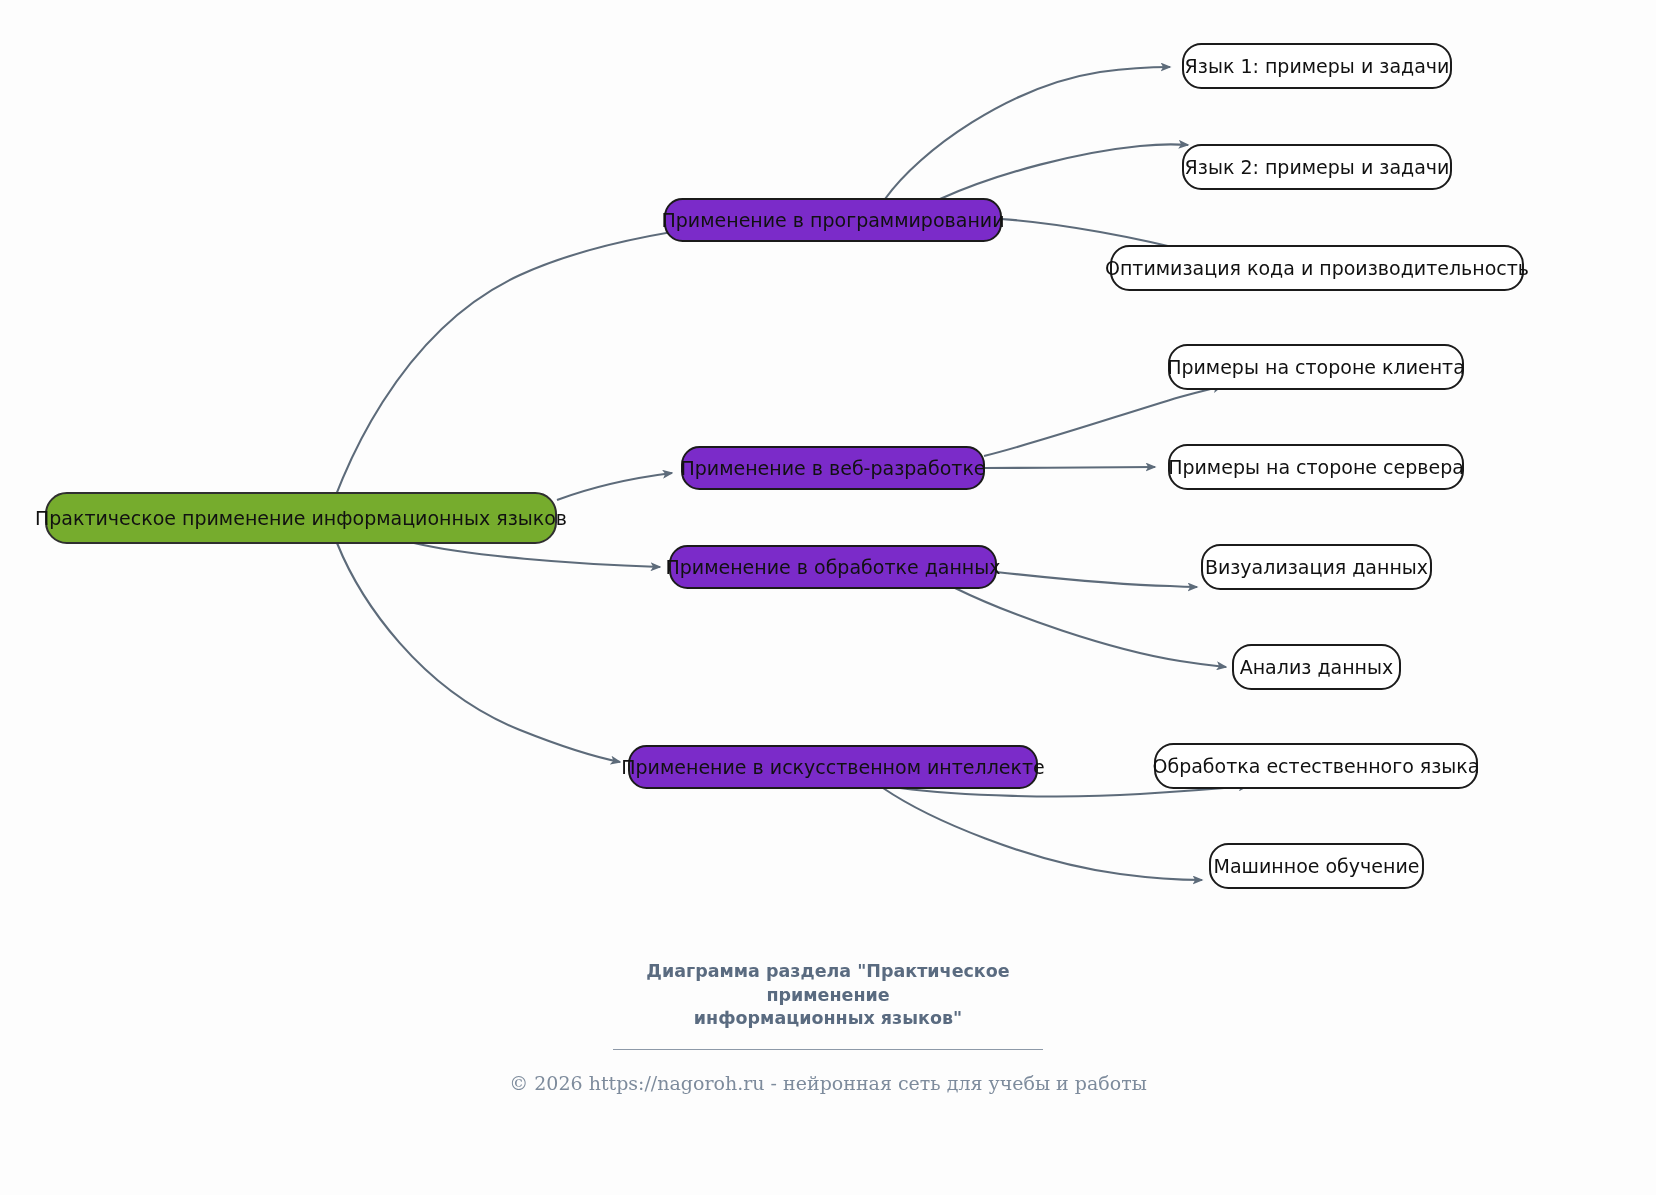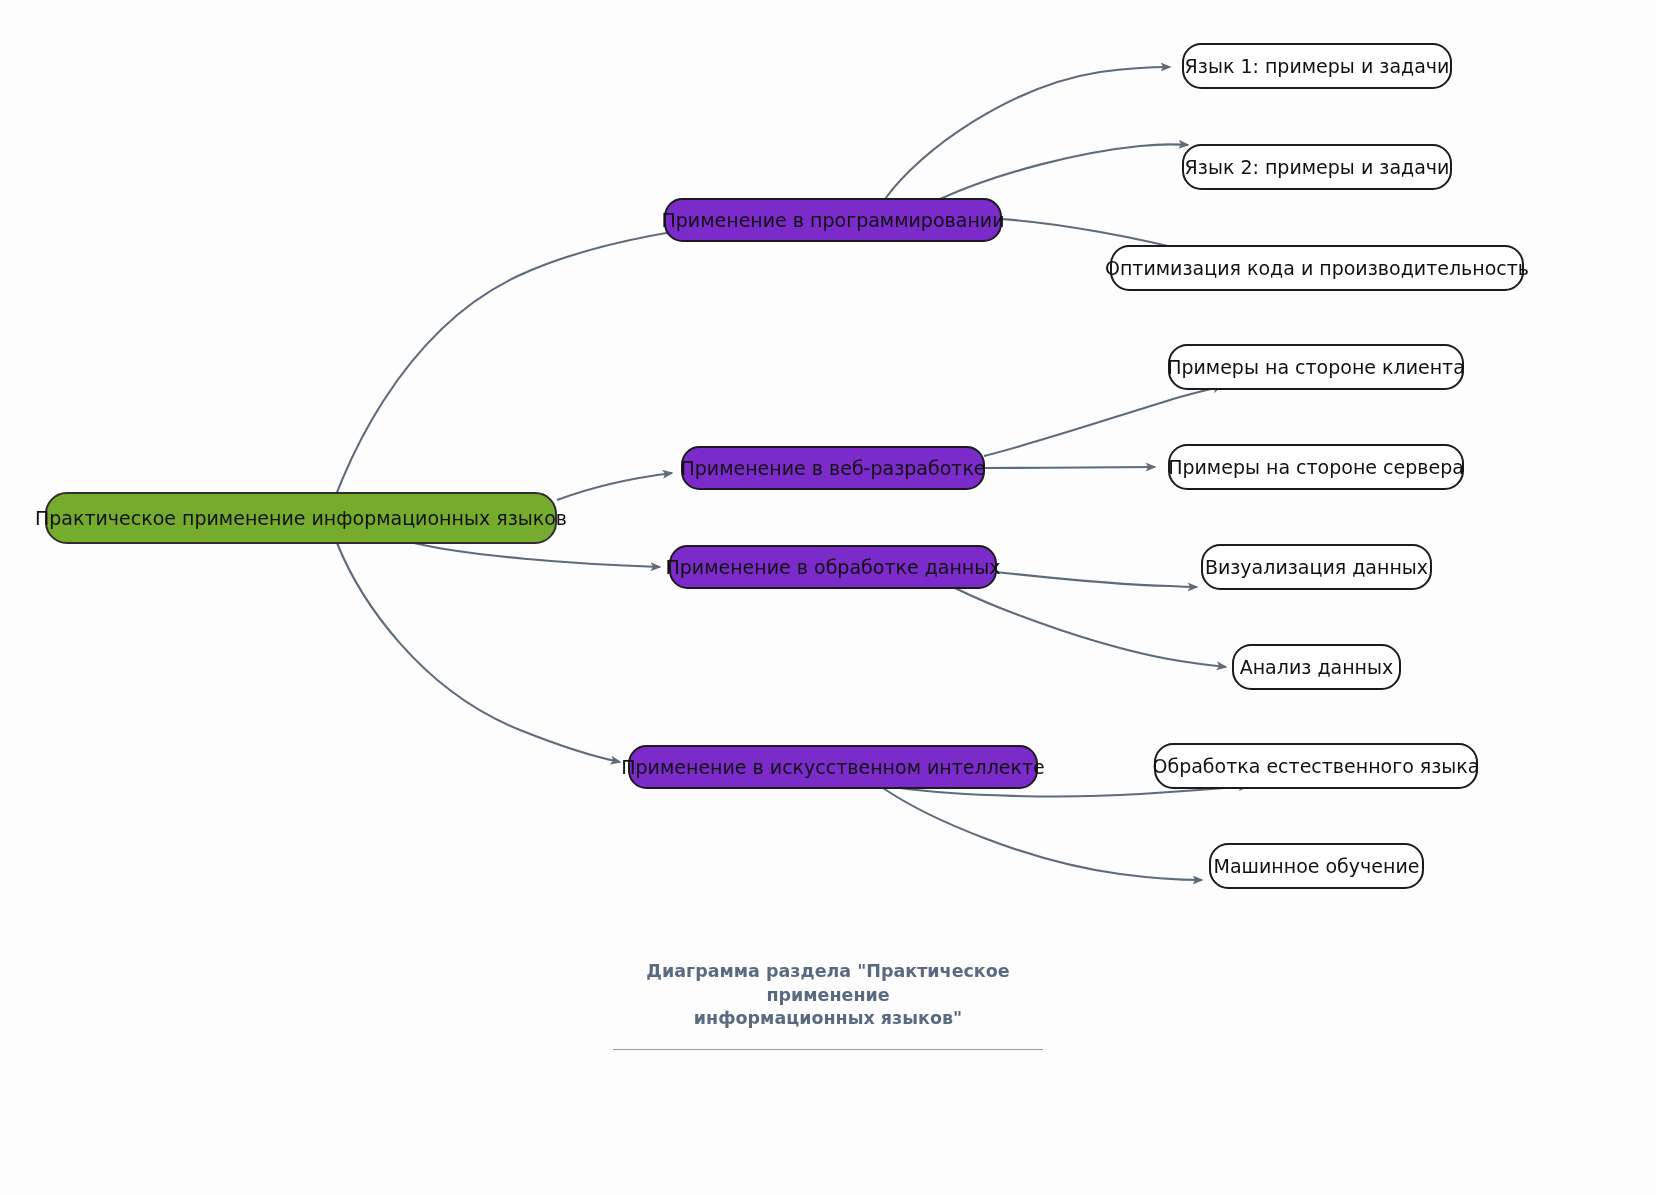--- a/index.html
+++ b/index.html
@@ -163,14 +163,15 @@
         </g>
       </g>
   </svg>
 
   <div class="caption-block">
     <div class="caption-title">
       <span>Диаграмма раздела "Практическое применение</span><br>
       <span>информационных языков"</span>
     </div>
     <div class="caption-divider"></div>
+    <div class="caption-credit">© 2026 https://nagoroh.ru - нейронная сеть для учебы и работы</div>
   </div>
 </div>
 
 </body></html>

